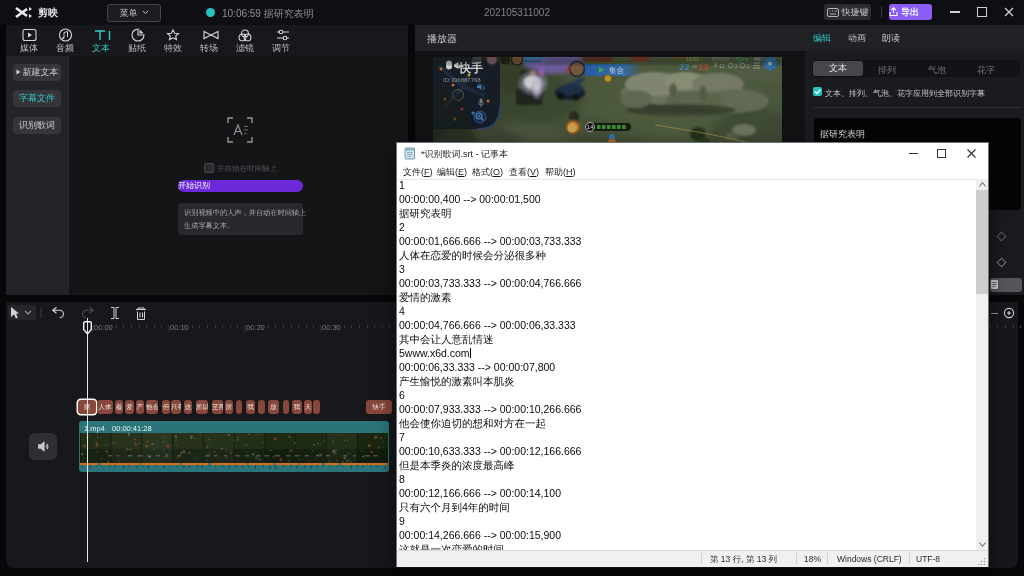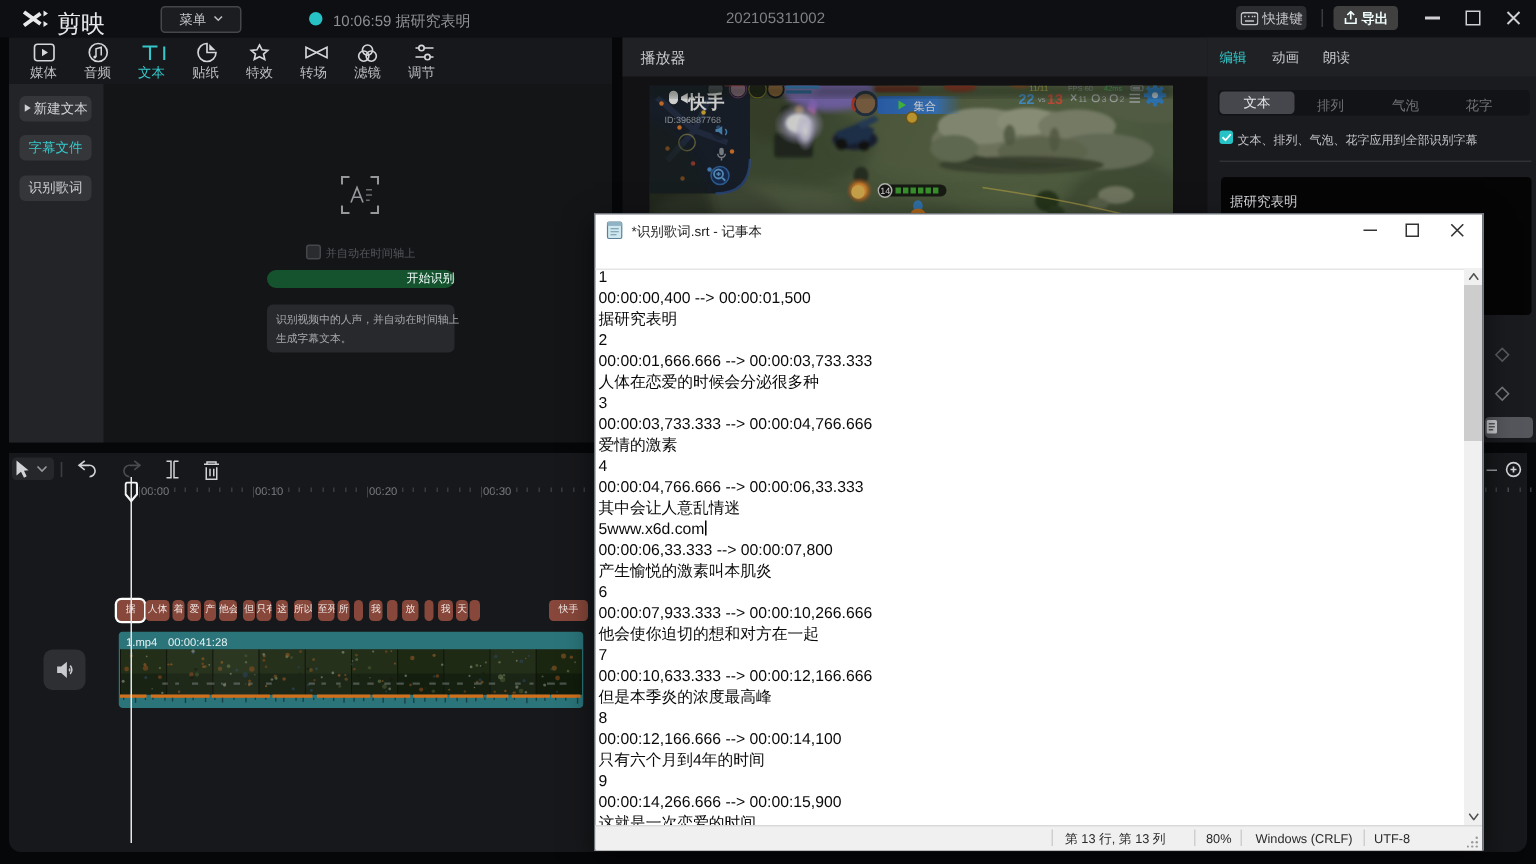--- a/index.html
+++ b/index.html
@@ -7,33 +7,33 @@
 .abs{position:absolute;white-space:nowrap}
 </style></head>
 <body>
 
 <div class="abs" style="left:0;top:0;width:1024px;height:25px;background:#0e0f12"></div>
 <div class="abs" id="topbar" style="left:0;top:0;width:1024px;height:25px">
  <svg class="abs" style="left:14px;top:5px" width="20" height="15" viewBox="0 0 20 15">
   <path d="M2 3 L13 11 M13 4 L2 12" stroke="#e8e9eb" stroke-width="2.6" fill="none"></path>
   <path d="M15 2 l3 2 -3 2 z M15 9 l3 2 -3 2 z" fill="#e8e9eb"></path>
  </svg>
- <div class="abs" style="left:38px;top:6px;font-size:16px;font-weight:normal;color:#e8e9eb">剪映</div>
+ <div class="abs" style="left:38px;top:6px;font-size:10px;font-weight:bold;color:#e8e9eb">剪映</div>
  <div class="abs" style="left:107px;top:4px;width:52px;height:16px;border:1px solid #45464a;border-radius:3px;background:#1c1d21;color:#c0c1c5;font-size:9px;line-height:16px;text-align:center">菜单<svg style="margin-left:4px;vertical-align:1px" width="7" height="5" viewBox="0 0 7 5">
         <path d="M1 1 l2.5 2.5 L6 1" stroke="#c0c1c5" fill="none" stroke-width="1"></path>
       </svg></div>
  <div class="abs" style="left:206px;top:8px;width:9px;height:9px;border-radius:50%;background:#27c2c5"></div>
  <div class="abs" style="left:222px;top:7px;font-size:10px;color:#8f9094">10:06:59 据研究表明</div>
  <div class="abs" style="left:484px;top:7px;font-size:10px;color:#808186">202105311002</div>
  <div class="abs" style="left:824px;top:4px;width:47px;height:16px;border-radius:3px;background:#2b2c30;color:#c6c7cb;font-size:9px;line-height:16px;text-align:center"><svg style="vertical-align:-2px;margin-right:3px" width="12" height="9" viewBox="0 0 12 9">
         <rect x=".5" y=".5" width="11" height="8" rx="1.5" fill="none" stroke="#c6c7cb" stroke-width=".9"></rect>
         <path d="M2.5 3 h1 M5 3 h1 M7.5 3 h1 M10 3 h-1 M3 6 h6" stroke="#c6c7cb" stroke-width=".9"></path>
       </svg>快捷键</div>
  <div class="abs" style="left:881px;top:6px;width:1px;height:12px;background:#3a3b3f"></div>
- <div class="abs" style="left:889px;top:4px;width:43px;height:16px;border-radius:3px;background:#404040;color:#f0fdfd;font-size:9px;line-height:16px;text-align:center;font-weight:bold"><svg style="vertical-align:-1.5px;margin-right:3px" width="9" height="10" viewBox="0 0 9 10">
+ <div class="abs" style="left:889px;top:4px;width:43px;height:16px;border-radius:3px;background:#8b5cf6;color:#f0fdfd;font-size:9px;line-height:16px;font-weight:bold"><svg style="vertical-align:-1.5px;margin-right:3px" width="9" height="10" viewBox="0 0 9 10">
         <path d="M4.5 6 V1 M2.2 3 L4.5 .7 6.8 3" stroke="#f0fdfd" fill="none" stroke-width="1.1"></path>
         <path d="M1 5 v3.5 h7 V5" stroke="#f0fdfd" fill="none" stroke-width="1.1"></path>
       </svg>导出</div>
  <div class="abs" style="left:950px;top:11px;width:10px;height:1.5px;background:#cfd0d4"></div>
  <div class="abs" style="left:977px;top:7px;width:8px;height:8px;border:1.3px solid #cfd0d4"></div>
  <svg class="abs" style="left:1004px;top:7px" width="10" height="10" viewBox="0 0 10 10">
       <path d="M1 1 L9 9 M9 1 L1 9" stroke="#cfd0d4" stroke-width="1.3"></path>
     </svg>
 </div>
 
@@ -83,21 +83,21 @@
  <div class="abs" style="left:13px;top:117px;width:48px;height:17px;background:#35363a;border-radius:4px;color:#cfd0d4;font-size:9px;line-height:17px;text-align:center">识别歌词</div>
 </div>
 <div class="abs" id="leftmain">
  <svg class="abs" style="left:227px;top:117px" width="26" height="26" viewBox="0 0 26 26" fill="none" stroke="#97989c" stroke-width="1.3">
   <path d="M1 6 V1 H6 M20 1 H25 V6 M25 20 V25 H20 M6 25 H1 V20"></path>
   <path d="M7 18 L11 8 L15 18 M8.5 14.5 H13.5" stroke-width="1.1"></path>
   <path d="M17 9.5 h4 M17 13 h4 M17 16.5 h2.5" stroke-width="1.1" stroke="#6a6b6f"></path>
  </svg>
  <div class="abs" style="left:204px;top:163px;width:8px;height:8px;border:1px solid #46474b;border-radius:2px;background:#2a2b2f"></div>
  <div class="abs" style="left:217px;top:164px;font-size:7.5px;color:#54555a">并自动在时间轴上</div>
- <div class="abs" style="left:178px;top:180px;width:125px;height:12px;background:#14532d;border-radius:6px;color:#f2fdfd;font-size:8px;line-height:12px;text-align:right">开始识别</div>
+ <div class="abs" style="left:178px;top:180px;width:125px;height:12px;background:#6d28d9;border-radius:6px;color:#f2fdfd;font-size:8px;line-height:12px;text-align:left">开始识别</div>
  <div class="abs" style="left:178px;top:203px;width:125px;height:32px;background:#28292d;border-radius:4px"></div>
  <div class="abs" style="left:184px;top:208px;font-size:7.2px;color:#a8a9ad">识别视频中的人声，并自动在时间轴上</div>
     <div class="abs" style="left:184px;top:221px;font-size:7.2px;color:#a8a9ad">生成字幕文本。</div>
 </div>
 
 <div class="abs" style="left:415px;top:25px;width:391px;height:270px;background:#121215"></div>
 <div class="abs" style="left:415px;top:25px;width:391px;height:26px;background:#202124"></div>
 <div class="abs" style="left:427px;top:32px;font-size:10px;color:#c8c9cc">播放器</div>
 <div class="abs" id="videoframe" style="left:433px;top:57px;width:349px;height:196px;overflow:hidden">
     <svg width="349" height="196" viewBox="0 0 349 196" style="position:absolute;left:0;top:0">
@@ -783,20 +783,27 @@
       <rect x="1" y="1" width="9.5" height="11" rx="1" fill="#cfe7ee" stroke="#5a7f96" stroke-width=".8"></rect>
       <rect x="1" y="1" width="9.5" height="2.6" fill="#8fb3c5"></rect>
       <path d="M3 5.5 h5.5 M3 7.5 h5.5 M3 9.5 h4" stroke="#6f94a8" stroke-width=".7"></path>
     </svg>
  <div class="abs" style="left:24px;top:4.5px;font-size:9px;color:#1a1a1a">*识别歌词.srt - 记事本</div>
  <div class="abs" style="left:512px;top:10px;width:9px;height:1.2px;background:#333"></div>
  <div class="abs" style="left:540px;top:6px;width:7px;height:7px;border:1.1px solid #333"></div>
  <svg class="abs" style="left:570px;top:6px" width="9" height="9" viewBox="0 0 9 9">
       <path d="M0.5 0.5 L8.5 8.5 M8.5 0.5 L0.5 8.5" stroke="#333" stroke-width="1.1"></path>
     </svg>
+ <div class="abs" id="npmenu" style="left:0;top:20px;width:591px;height:16px;background:#fff;font-size:9px;color:#1a1a1a">
+  <span class="abs" style="left:6px;top:3px">文件(<u>F</u>)</span>
+  <span class="abs" style="left:40px;top:3px">编辑(<u>E</u>)</span>
+  <span class="abs" style="left:75px;top:3px">格式(<u>O</u>)</span>
+  <span class="abs" style="left:112px;top:3px">查看(<u>V</u>)</span>
+  <span class="abs" style="left:148px;top:3px">帮助(<u>H</u>)</span>
+ </div>
  <div class="abs" style="left:0;top:36px;width:591px;height:1px;background:#e5e5e5"></div>
  <div class="abs" id="npbody" style="left:1px;top:35px;width:578px;height:372px;overflow:hidden;font-family:'Liberation Sans',sans-serif;font-size:10.5px;line-height:14px;color:#0a0a0a;white-space:pre"><div style="padding-left:1px;padding-top:0px">1
 00:00:00,400 --&gt; 00:00:01,500
 据研究表明
 2
 00:00:01,666.666 --&gt; 00:00:03,733.333
 人体在恋爱的时候会分泌很多种
 3
 00:00:03,733.333 --&gt; 00:00:04,766.666
 爱情的激素
@@ -824,21 +831,21 @@
       </svg>
   <div class="abs" style="left:0;top:11px;width:12px;height:104px;background:#cdcdcd"></div>
   <svg class="abs" style="left:2.5px;top:363px" width="7" height="5" viewBox="0 0 7 5">
         <path d="M0.5 0.5 L3.5 4.5 L6.5 0.5" fill="none" stroke="#505050" stroke-width="1"></path>
       </svg>
  </div>
  <div class="abs" id="npstatus" style="left:0;top:407px;width:591px;height:16px;background:#f0f0f0;border-top:1px solid #d9d9d9;font-size:8.5px;color:#2a2a2a">
       <div class="abs" style="left:304px;top:2px;width:1px;height:11px;background:#cfcfcf"></div>
   <div class="abs" style="left:313px;top:3px">第 13 行, 第 13 列</div>
   <div class="abs" style="left:399px;top:2px;width:1px;height:11px;background:#cfcfcf"></div>
-  <div class="abs" style="left:407px;top:3px">80%</div>
+  <div class="abs" style="left:407px;top:3px">18%</div>
   <div class="abs" style="left:430px;top:2px;width:1px;height:11px;background:#cfcfcf"></div>
   <div class="abs" style="left:440px;top:3px">Windows (CRLF)</div>
   <div class="abs" style="left:512px;top:2px;width:1px;height:11px;background:#cfcfcf"></div>
   <div class="abs" style="left:519px;top:3px">UTF-8</div>
   <svg class="abs" style="left:581px;top:6px" width="8" height="8">
         <circle cx="6.5" cy="1.5" r=".8" fill="#999"></circle>
         <circle cx="6.5" cy="4.5" r=".8" fill="#999"></circle>
         <circle cx="3.5" cy="4.5" r=".8" fill="#999"></circle>
         <circle cx="6.5" cy="7.5" r=".8" fill="#999"></circle>
         <circle cx="3.5" cy="7.5" r=".8" fill="#999"></circle>

